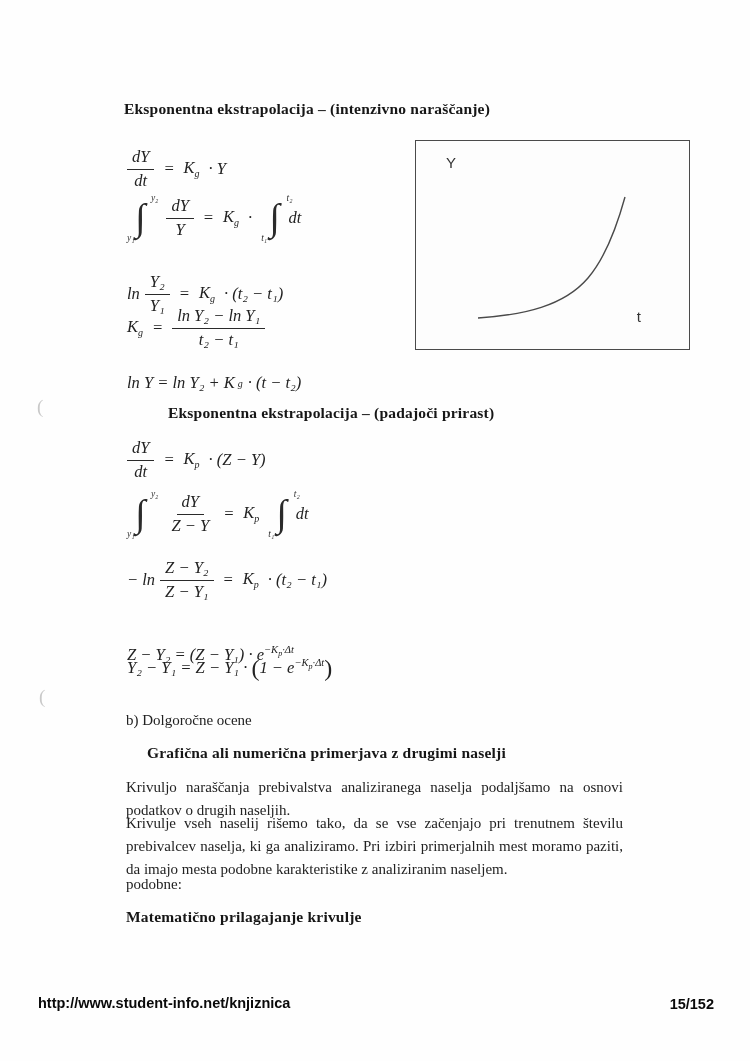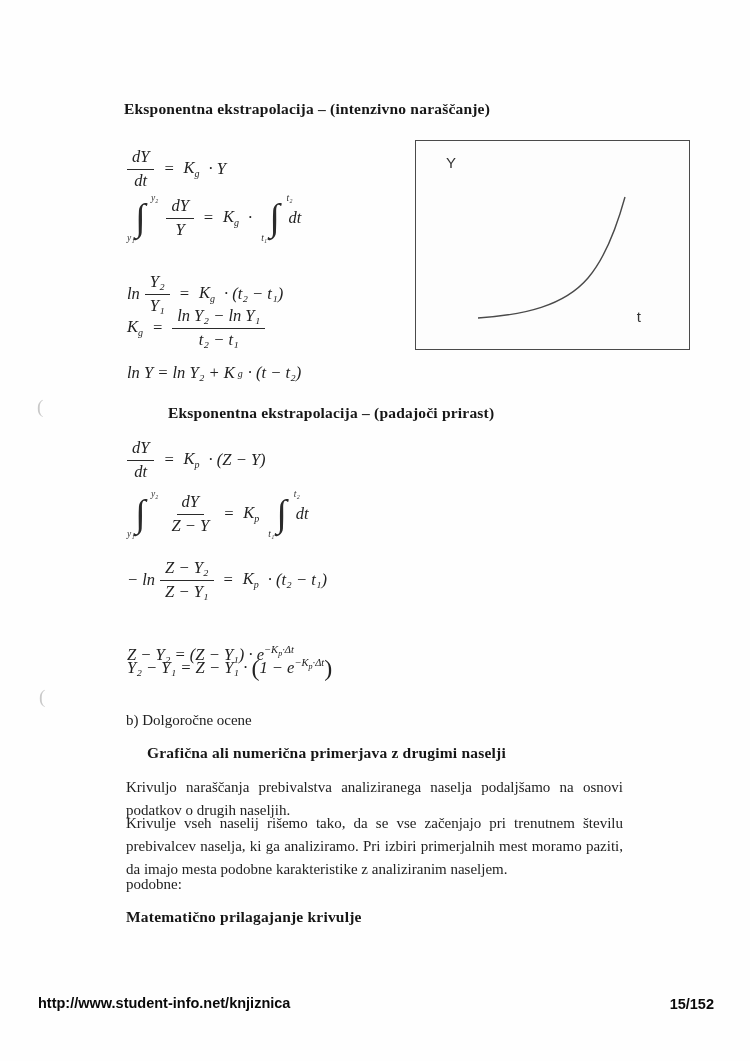--- a/index.html
+++ b/index.html
@@ -98,21 +98,21 @@
 
   <div class="m" style="top:306px;">
     <span><span>K</span><sub>g</sub></span>
     <span>=</span>
     <span class="frac">
         <span class="num">ln Y₂ − ln Y₁</span>
         <span class="den">t₂ − t₁</span>
       </span>
   </div>
 
-  <div class="m" style="top:363px;">
+  <div class="m" style="top:373px;">
     <span>ln Y = ln Y₂ + K</span>
     <sub style="margin-left:-6px;">g</sub>
     <span style="margin-left:-4px;">· (t − t₂)</span>
   </div>
 
   <div class="graphbox">
     <span class="glabel y">Y</span>
     <span class="glabel t">t</span>
     <svg class="curve-svg" width="273" height="208" viewBox="0 0 273 208">
       <path d="M62,177 C108,174 148,165 172,137 C189,117 201,85 209,56" fill="none" stroke="#4a4a4a" stroke-width="1.4"></path>

